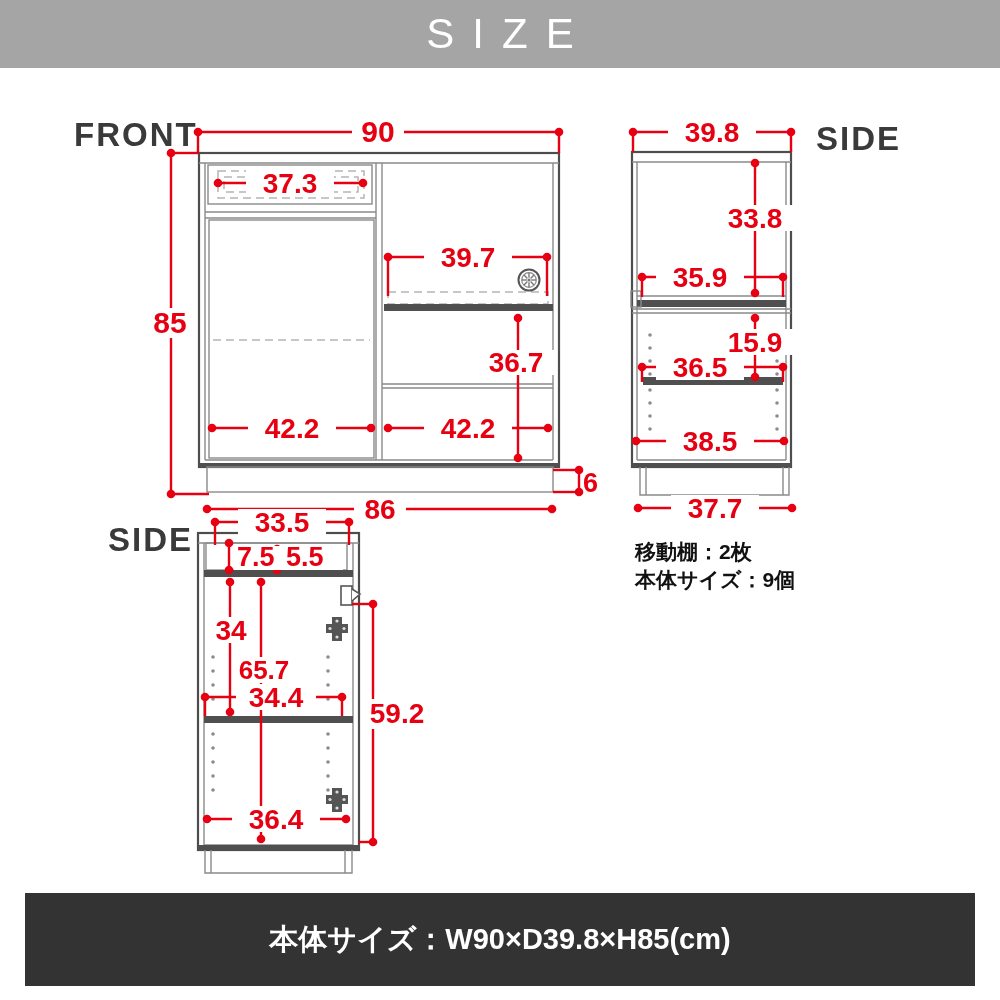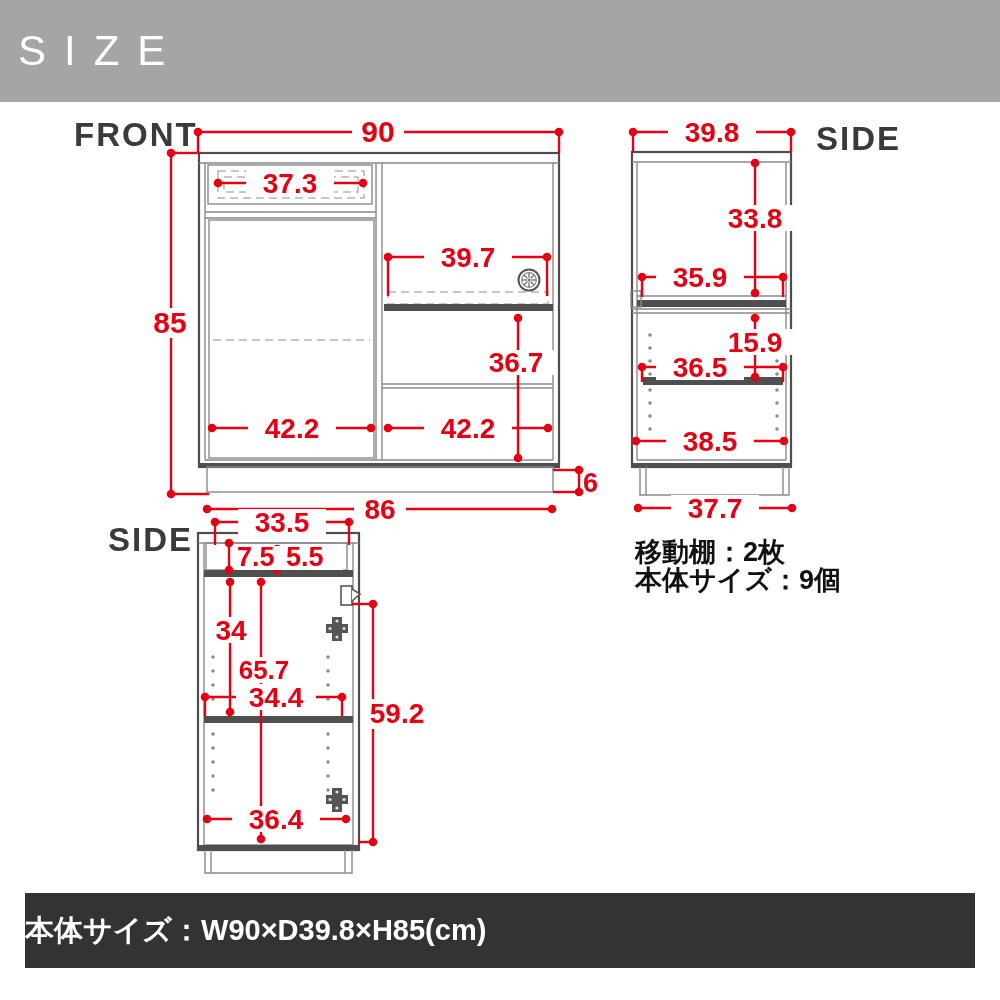--- a/index.html
+++ b/index.html
@@ -1,24 +1,24 @@
 <!DOCTYPE html>
 <html><head>
 <meta charset="utf-8">
 <style>
   html,body{margin:0;padding:0;background:#fff;}
   .page{position:relative;width:1000px;height:1000px;background:#fff;overflow:hidden;
         font-family:"Liberation Sans",sans-serif;}
-  .top-banner{position:absolute;left:0;top:0;width:1000px;height:102px;background:#a5a5a5;
-        display:flex;align-items:center;}
+  .top-banner{position:absolute;left:0;top:0;width:1000px;height:68px;background:#a5a5a5;
+        display:flex;align-items:center;justify-content:center;}
   .top-banner span{color:#fff;font-size:42px;font-weight:500;letter-spacing:18px;text-indent:18px;}
-  .bottom-banner{position:absolute;left:25px;top:893px;width:950px;height:75px;background:#333;
-        display:flex;align-items:center;}
+  .bottom-banner{position:absolute;left:25px;top:893px;width:950px;height:93px;background:#333;
+        display:flex;align-items:center;justify-content:center;}
   .bottom-banner span{color:#fff;font-size:29px;font-weight:700;}
-  .specs{position:absolute;left:635px;top:538px;color:#111;font-size:27px;font-weight:700;line-height:28px;}
+  .specs{position:absolute;left:635px;top:538px;color:#111;font-size:21px;font-weight:700;line-height:28px;}
   .diagram{position:absolute;left:0;top:0;}
   
   .st  {stroke:#4d4d4d;stroke-width:2.2;fill:none;}
   .stn {stroke:#8a8a8a;stroke-width:1.4;fill:none;}
   .dash{stroke:#b5b5b5;stroke-width:1.5;fill:none;stroke-dasharray:8 5;}
   .band{fill:#4f4f4f;stroke:none;}
   .red {stroke:#e60012;stroke-width:2.4;fill:none;}
   .dot {fill:#e60012;stroke:none;}
   .bg  {fill:#ffffff;stroke:none;}
   .dim {fill:#e60012;font-weight:700;font-size:28px;text-anchor:middle;}

